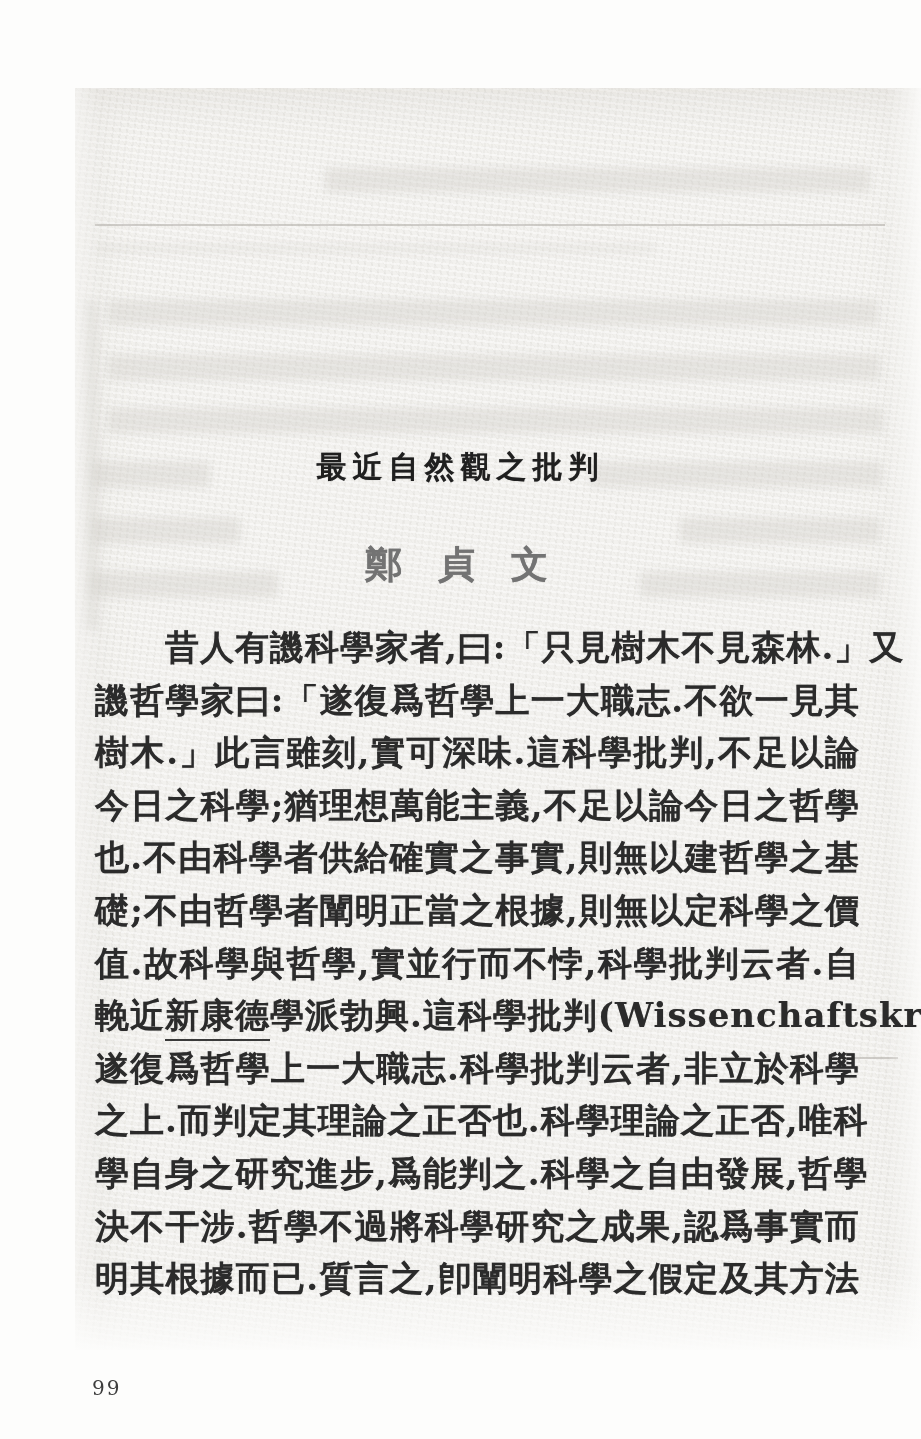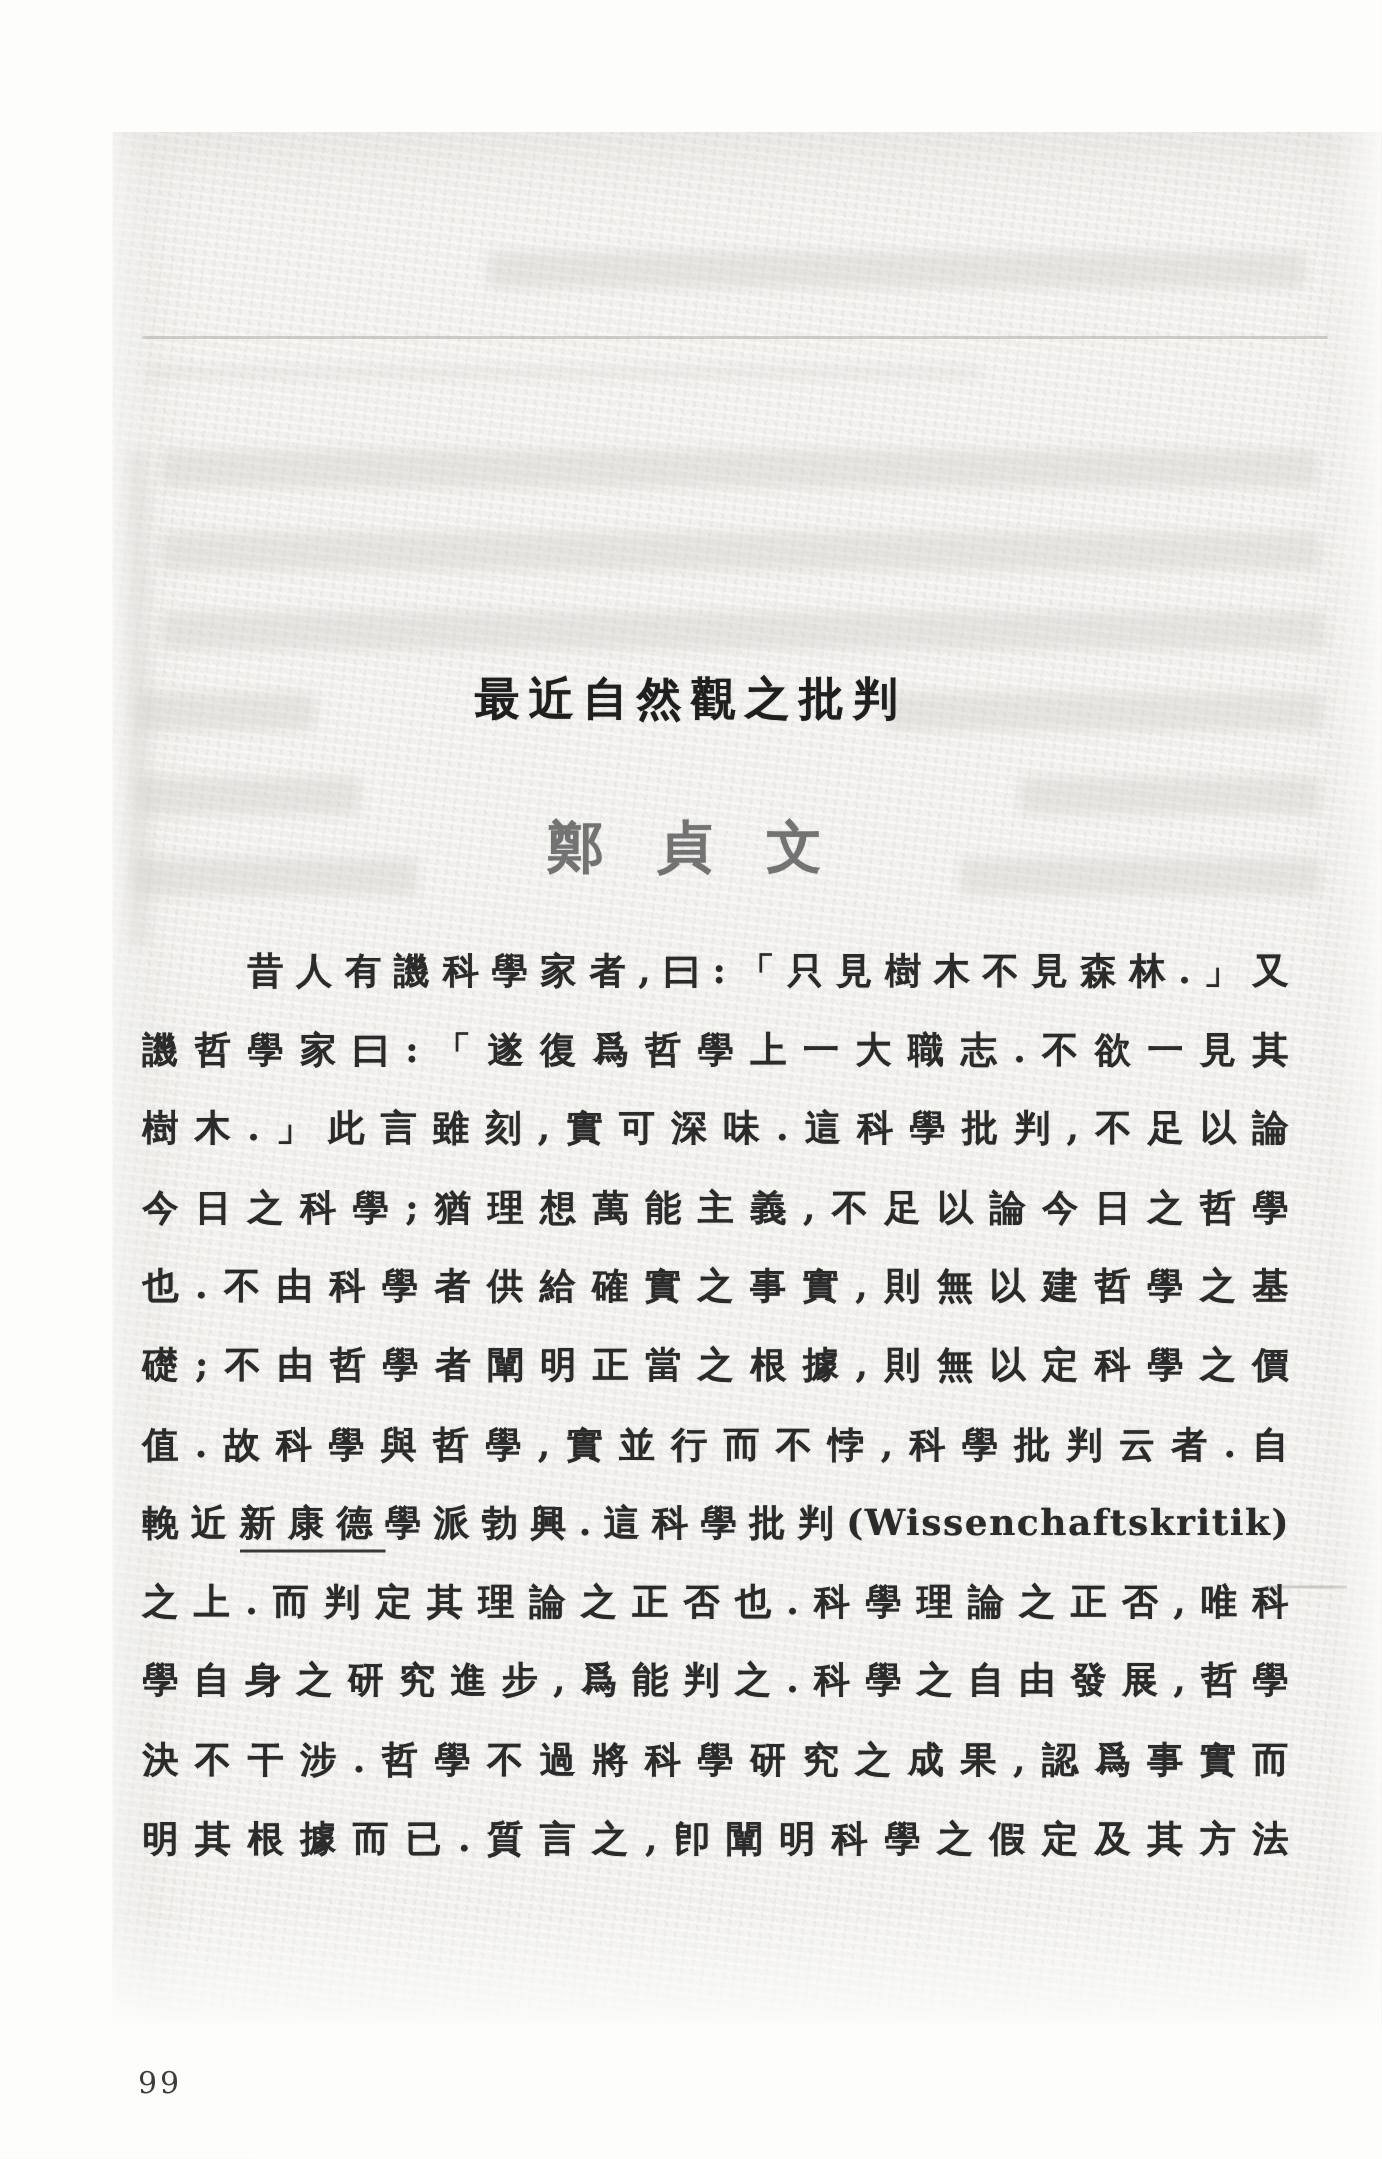--- a/index.html
+++ b/index.html
@@ -74,21 +74,21 @@
     text-indent: 36px; 
     color: #737373;
     text-shadow: 0 0 0.7px rgba(35,35,35,0.55);
   }
 
   .body-block {
     position: absolute;
     left: 95px; top: 621px;
     width: 765px;
     color: #2b2b2b;
-    font-size: 24px;
+    font-size: 34px;
     font-weight: 600;
     text-shadow: 0 0 0.7px rgba(40,40,40,0.5);
   }
   .bline {
     height: 52.6px;
     line-height: 52.6px;
     letter-spacing: 1px;
     text-align: justify;
     text-align-last: justify;
     text-justify: inter-character;
@@ -137,20 +137,21 @@
 
   <div class="body-block">
       <div class="bline indent"><span>昔人有譏科學家者,曰:「只見樹木不見森林.」又</span></div>
       <div class="bline"><span>譏哲學家曰:「遂復爲哲學上一大職志.不欲一見其</span></div>
       <div class="bline"><span>樹木.」此言雖刻,實可深味.這科學批判,不足以論</span></div>
       <div class="bline"><span>今日之科學;猶理想萬能主義,不足以論今日之哲學</span></div>
       <div class="bline"><span>也.不由科學者供給確實之事實,則無以建哲學之基</span></div>
       <div class="bline"><span>礎;不由哲學者闡明正當之根據,則無以定科學之價</span></div>
       <div class="bline"><span>值.故科學與哲學,實並行而不悖,科學批判云者.自</span></div>
       <div class="bline"><span>輓近</span><span class="u">新康德</span><span>學派勃興.這科學批判(Wissenchaftskritik)</span></div>
+      <div class="bline"><span>遂復爲哲學上一大職志.科學批判云者,非立於科學</span></div>
       <div class="bline"><span>之上.而判定其理論之正否也.科學理論之正否,唯科</span></div>
       <div class="bline"><span>學自身之研究進步,爲能判之.科學之自由發展,哲學</span></div>
       <div class="bline"><span>決不干涉.哲學不過將科學研究之成果,認爲事實而</span></div>
       <div class="bline"><span>明其根據而已.質言之,卽闡明科學之假定及其方法</span></div>
     </div>
 
   <div class="page-number">99</div>
 
 </div>
 

